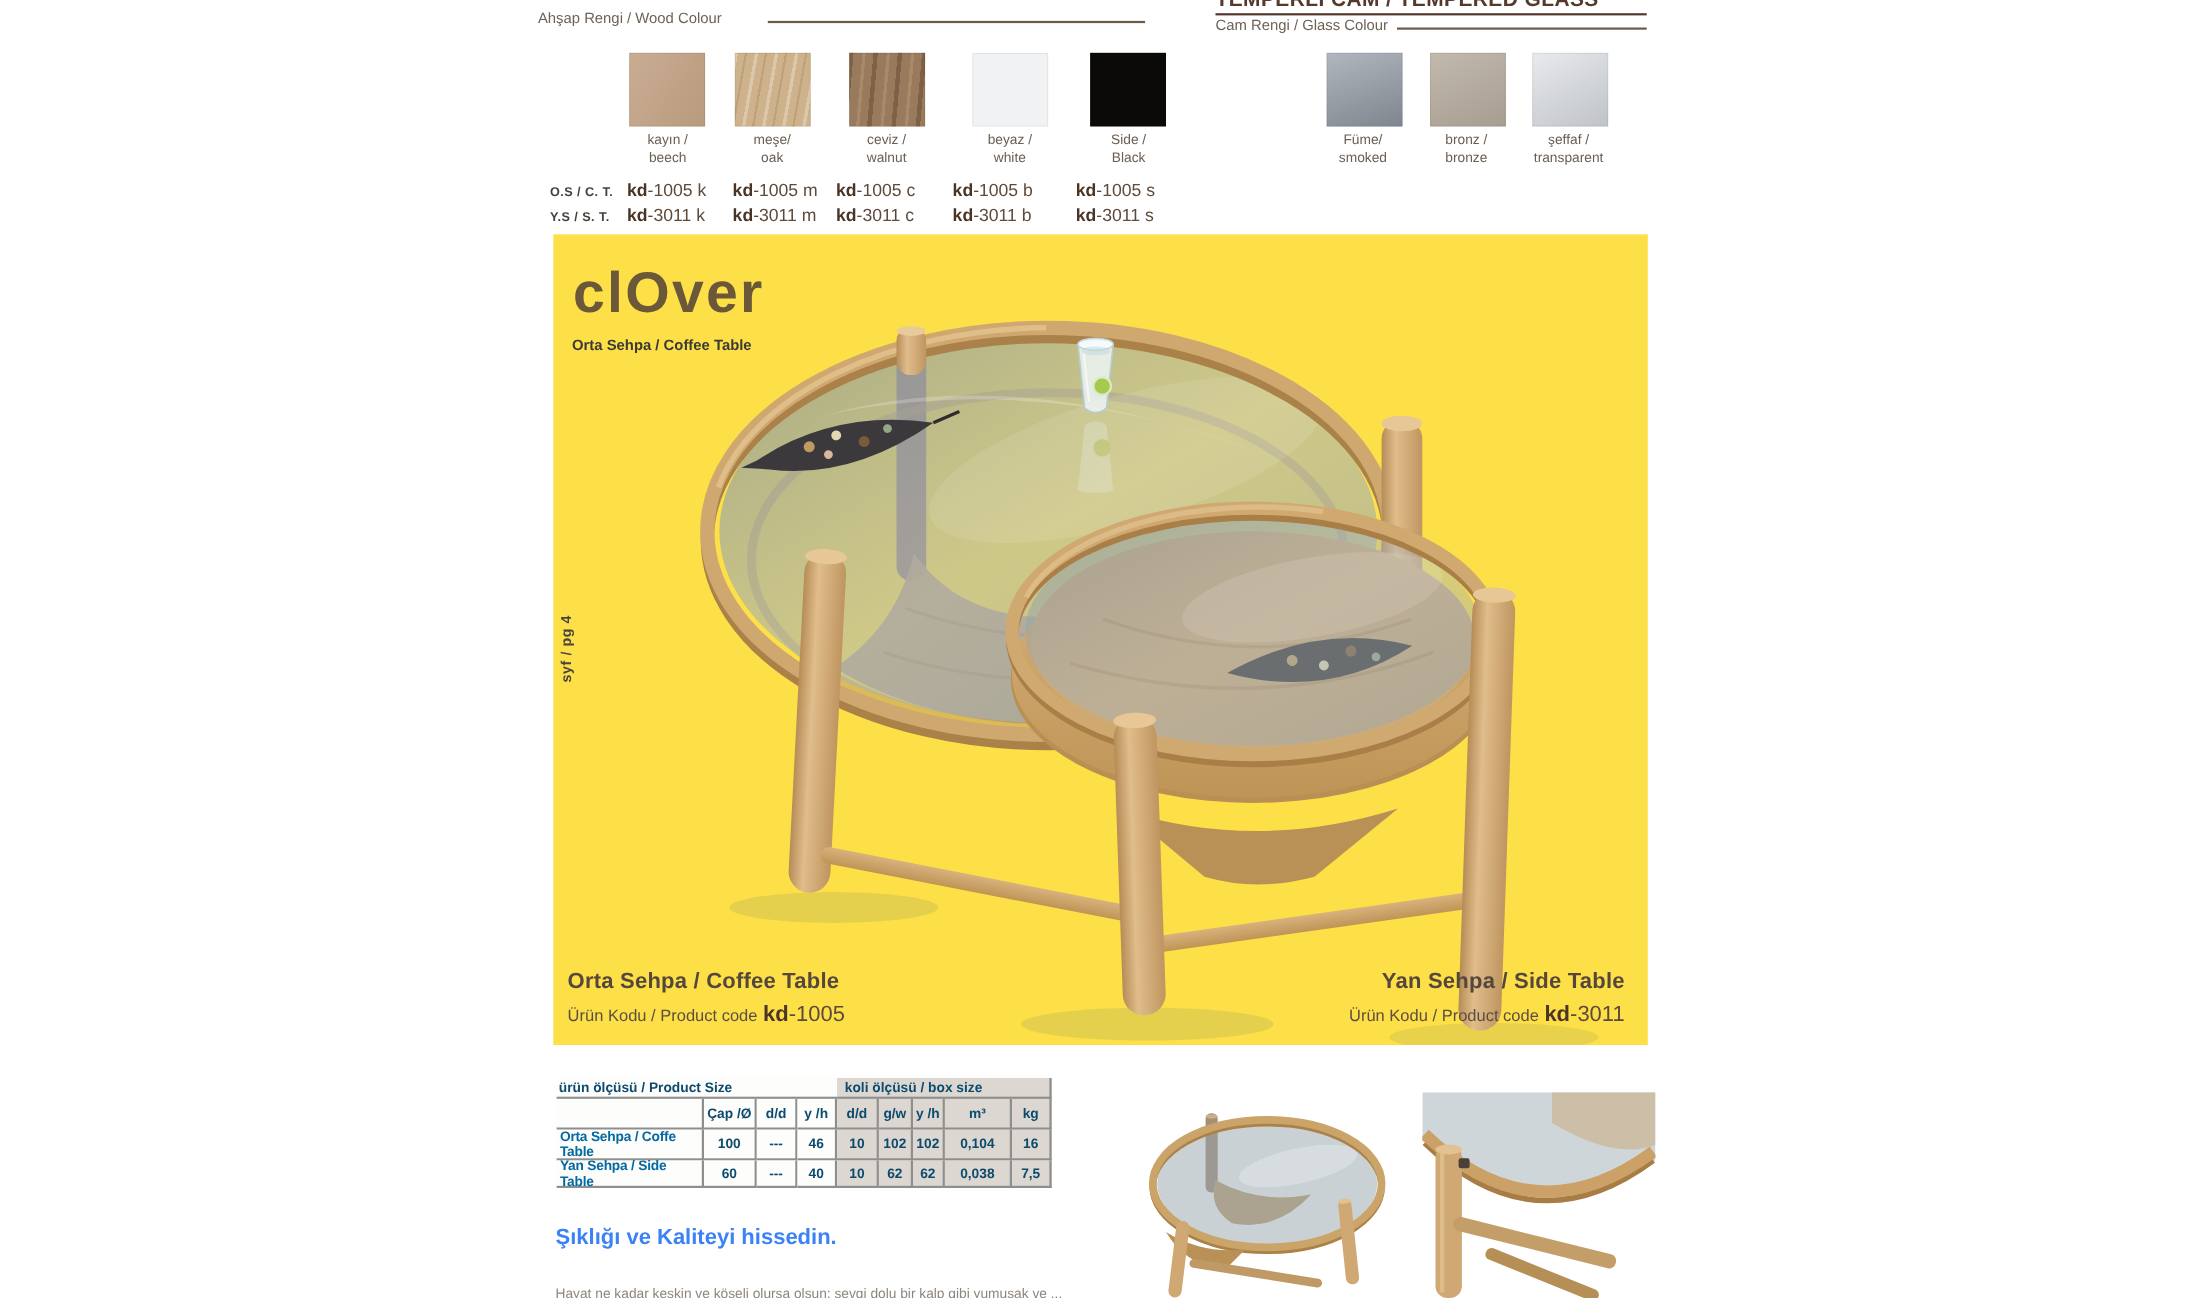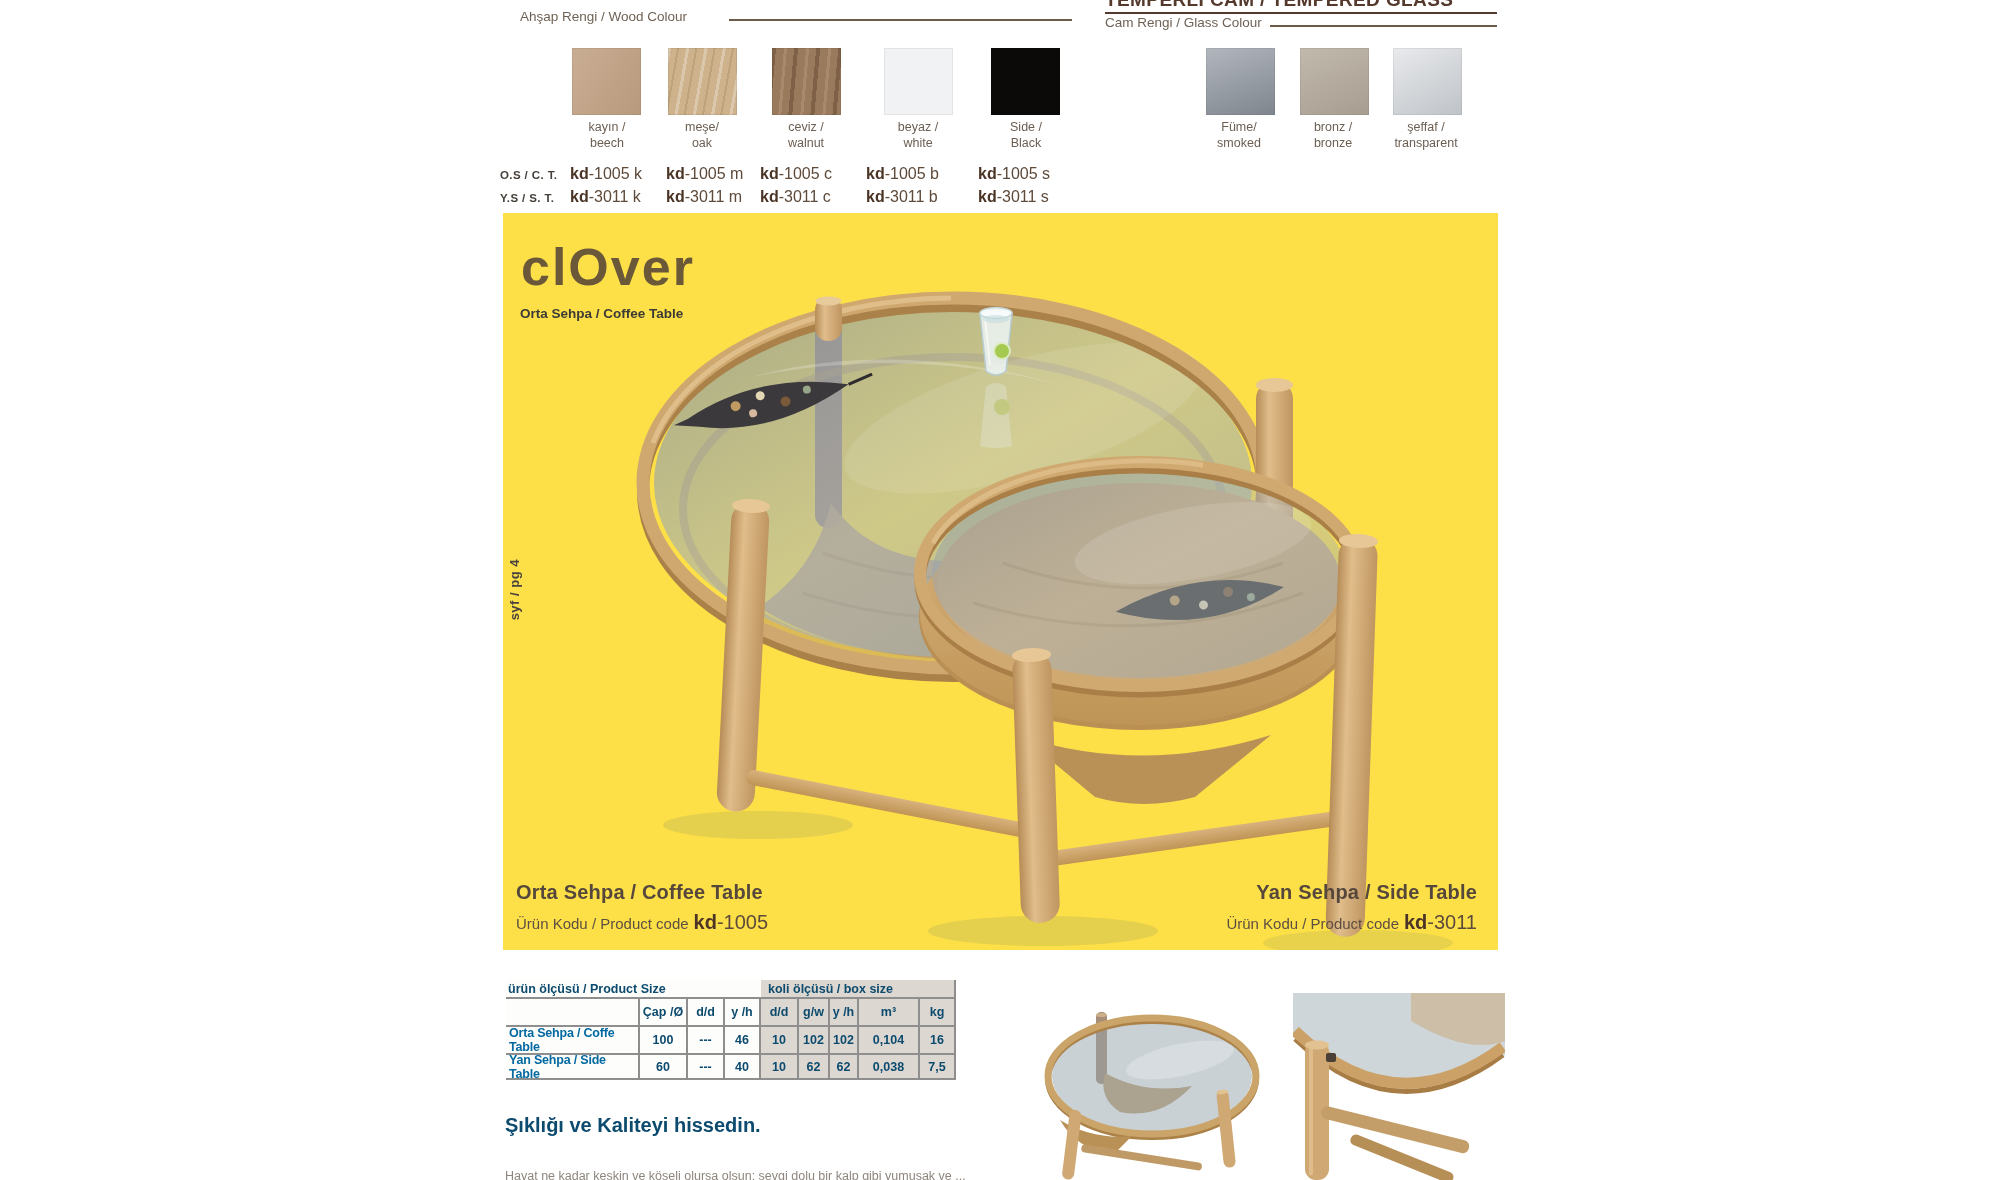--- a/index.html
+++ b/index.html
@@ -3,21 +3,21 @@
 <meta charset="utf-8">
 <style>
   html,body{margin:0;padding:0;background:#ffffff;}
   .page{position:relative;width:2000px;height:1180px;background:#fff;overflow:hidden;
         font-family:"Liberation Sans",sans-serif;}
 
   
   .label-row{position:absolute;display:flex;align-items:flex-end;gap:8px;
              font-size:13.5px;color:#6f6255;}
   .label-row .rule{flex:1;border-bottom:2px solid #6e5a49;margin-bottom:3px;}
-  .wood-label-row{left:520px;top:9px;width:552px;gap:42px;}
+  .wood-label-row{left:489px;top:9px;width:552px;gap:42px;}
   .glass-label-row{left:1105px;top:15px;width:392px;}
   .glass-title{position:absolute;left:1105px;top:-11px;font-size:19px;font-weight:700;
                color:#54392c;letter-spacing:.4px;white-space:nowrap;}
   .glass-title-rule{position:absolute;left:1105px;top:12px;width:392px;height:2px;background:#54392c;}
 
   .swatch{position:absolute;top:48px;width:69px;height:67px;
           box-shadow:inset 0 0 0 1px rgba(0,0,0,.06);}
   .grain-beech{background-image:linear-gradient(120deg,rgba(255,255,255,.12),rgba(0,0,0,.05));}
   .grain-oak{background-image:repeating-linear-gradient(100deg,rgba(255,255,255,.28) 0 3px,rgba(0,0,0,0) 3px 9px,rgba(120,90,50,.18) 9px 11px,rgba(0,0,0,0) 11px 18px);}
   .grain-walnut{background-image:repeating-linear-gradient(95deg,rgba(55,32,14,.28) 0 4px,rgba(0,0,0,0) 4px 12px,rgba(255,228,195,.14) 12px 15px,rgba(0,0,0,0) 15px 22px);}
@@ -55,21 +55,21 @@
   .st .c{box-sizing:border-box;border-right:2px solid #8e8e8e;border-bottom:2px solid #8e8e8e;
          display:flex;align-items:center;justify-content:center;
          font-size:12.5px;font-weight:700;color:#0c4a6e;background:#fdfdfc;}
   .st .beige{background:#dcd7d0;}
   .st .hdr{justify-content:flex-start;border-right:none;padding-left:2px;}
   .st .hdr2{justify-content:flex-start;padding-left:7px;}
   .st .lab{justify-content:flex-start;padding-left:3px;color:#0369a1;letter-spacing:-.2px;}
   .st .sup{font-size:12.5px;}
 
   
-  .headline{position:absolute;left:505px;top:1114px;font-size:20px;font-weight:700;color:#0c4a6e;}
+  .headline{position:absolute;left:505px;top:1114px;font-size:20px;font-weight:700;color:#3b82f6;}
   .para{position:absolute;left:505px;top:1169px;font-size:12.5px;color:#8d867e;white-space:nowrap;}
 
   .photo{position:absolute;background:#fff;}
 </style>
 </head>
 <body>
 
 <div class="page">
 
   <div class="label-row wood-label-row">

